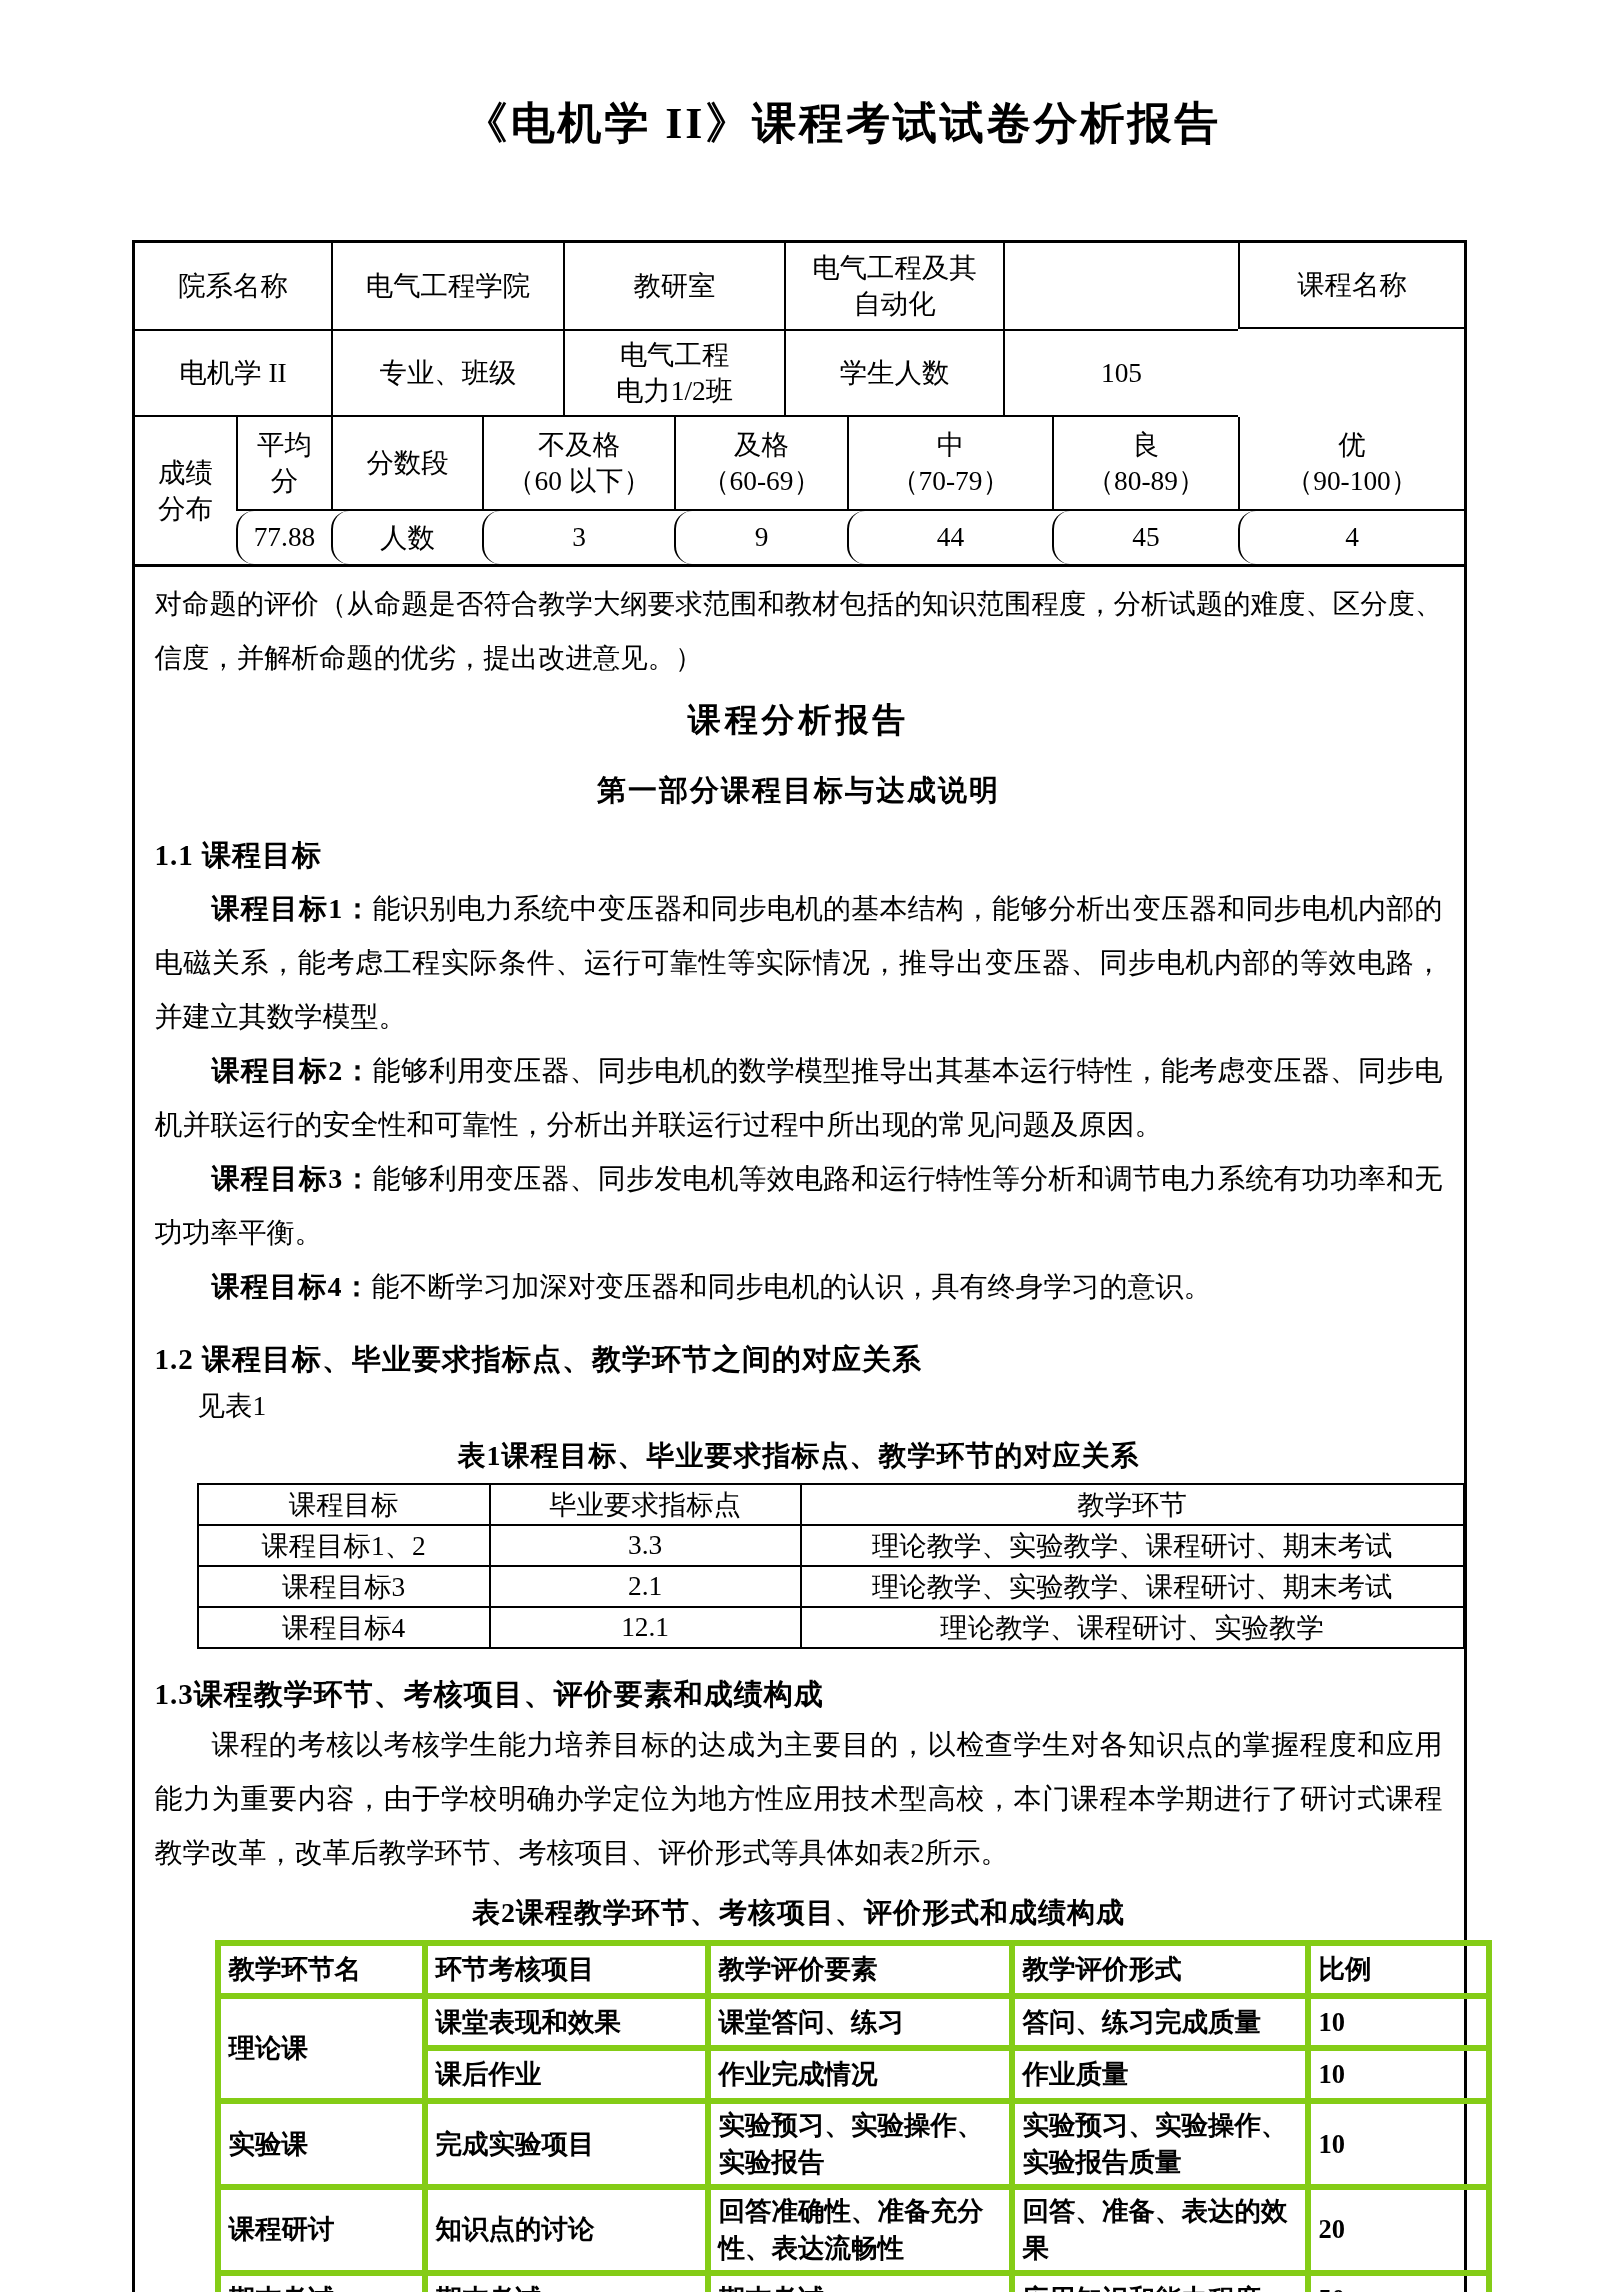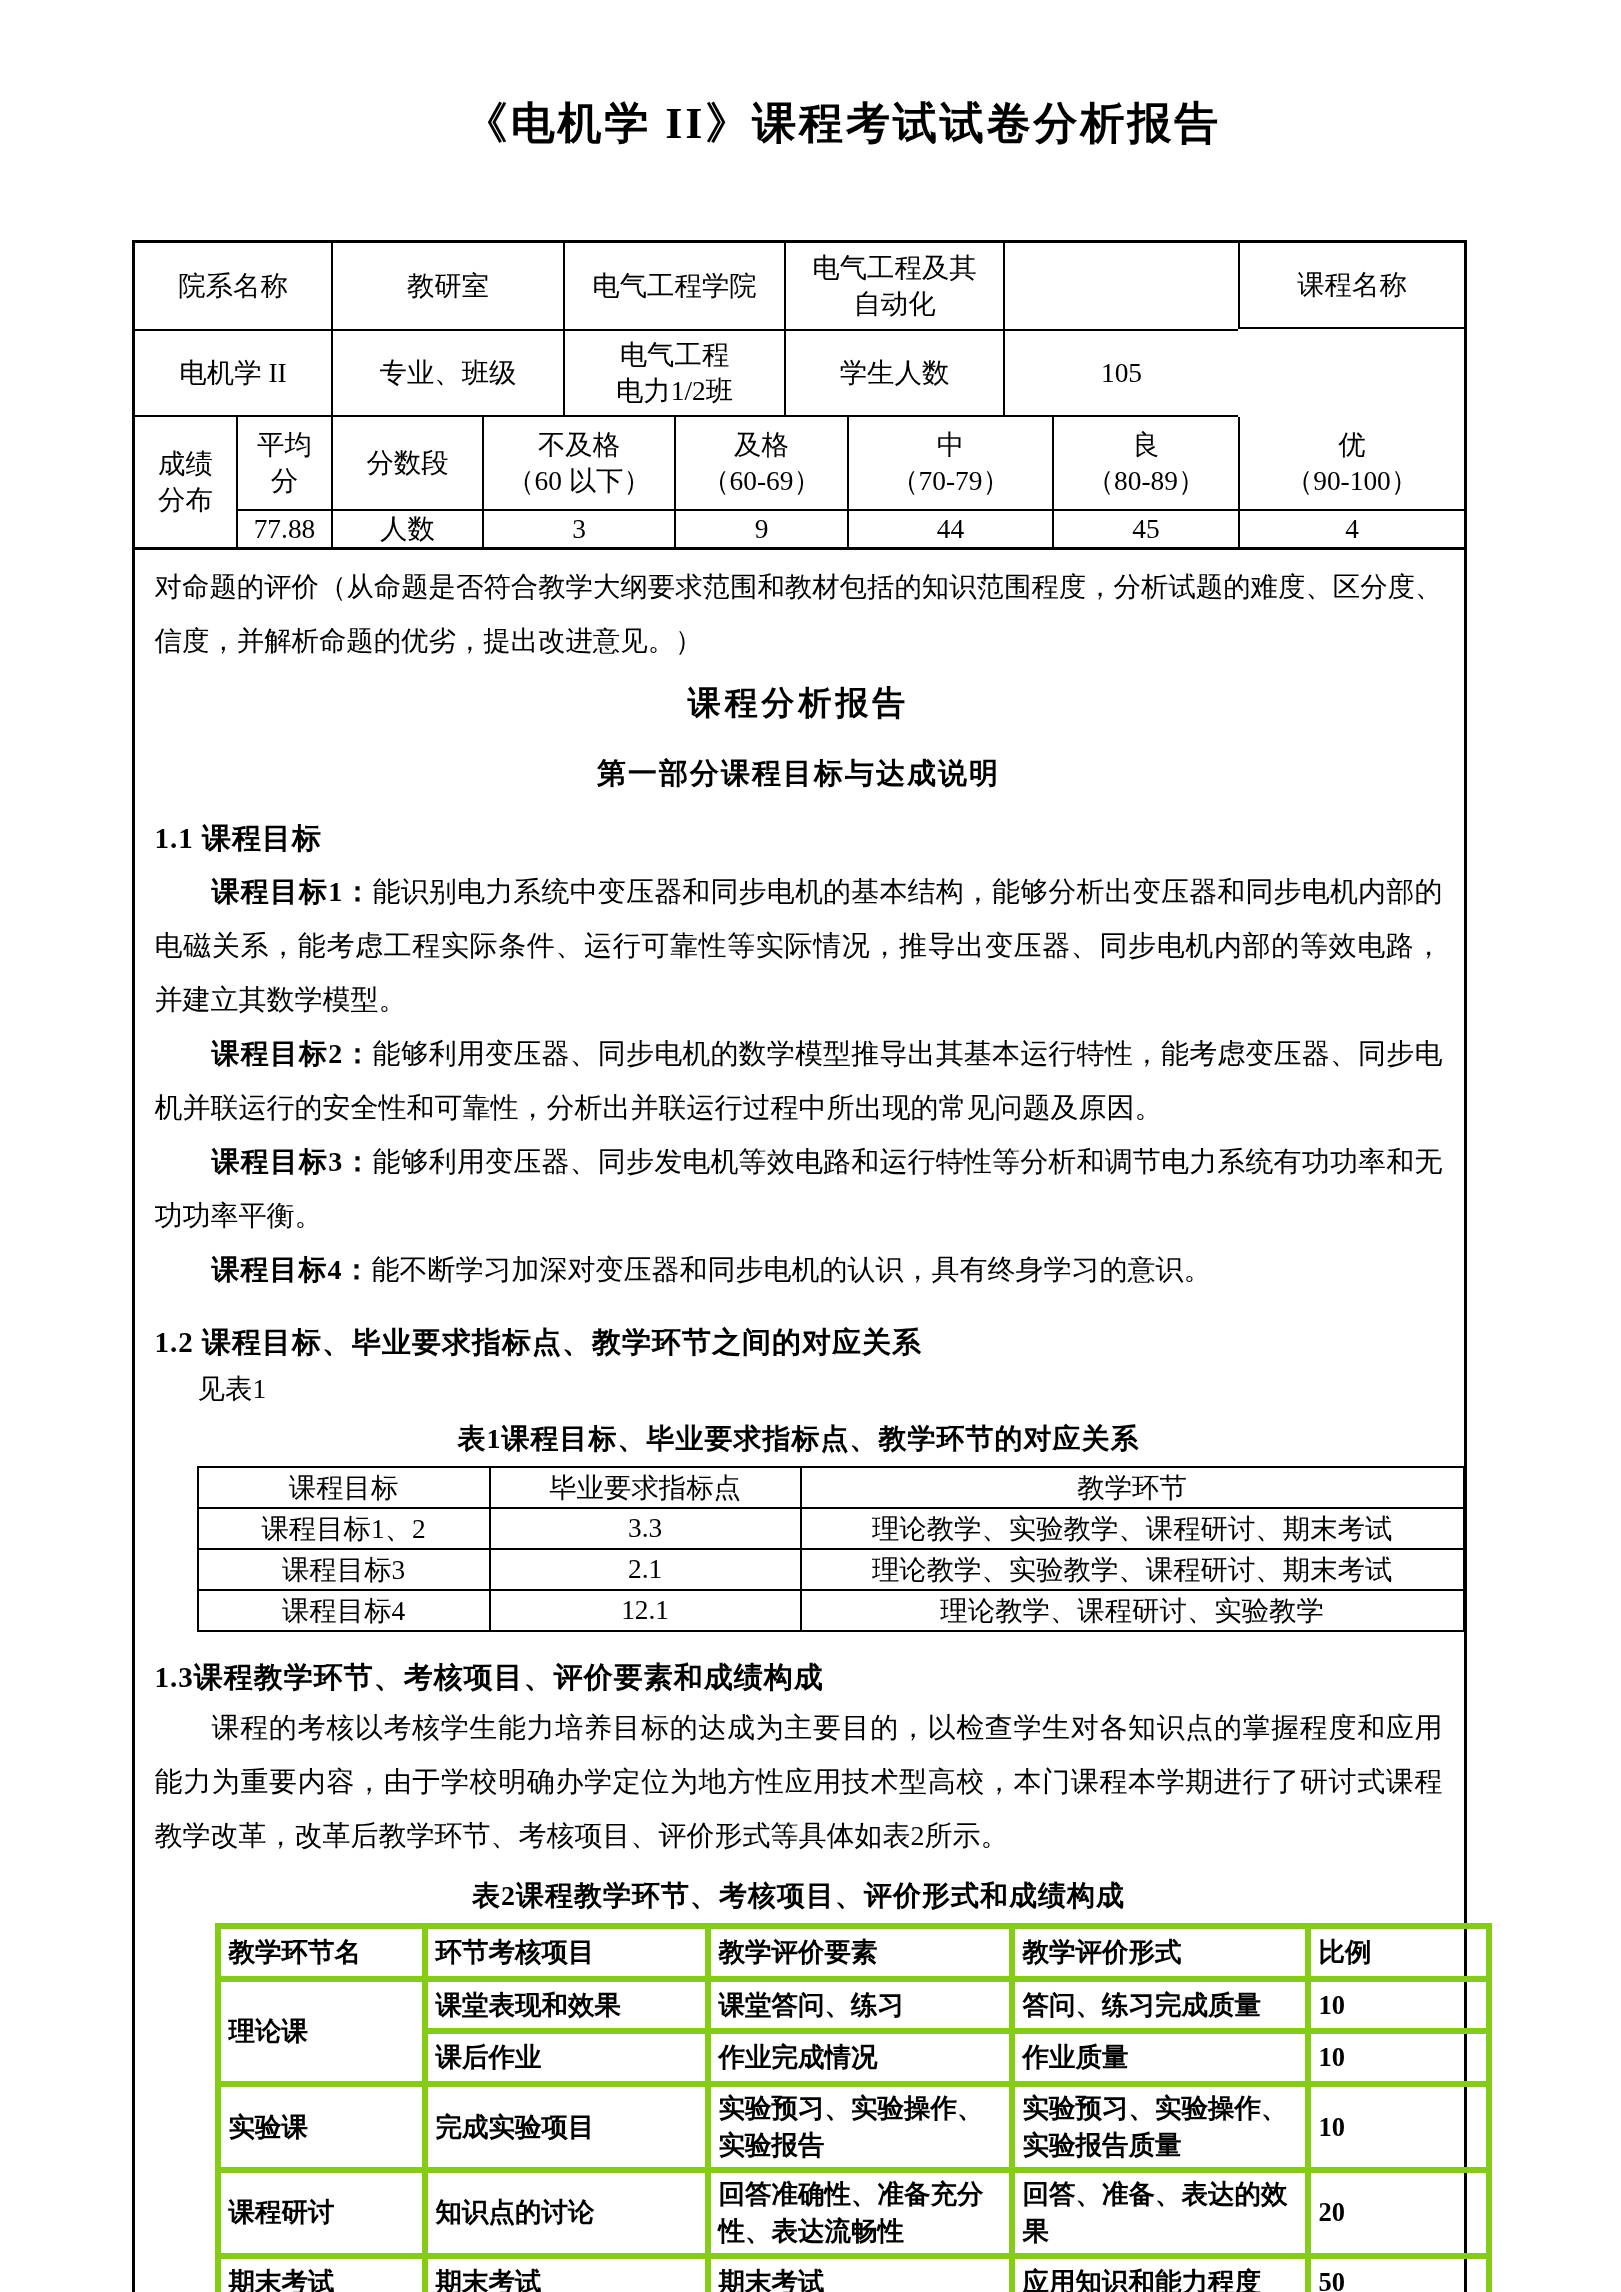--- a/index.html
+++ b/index.html
@@ -30,21 +30,21 @@
     display:grid; grid-template-columns:101px 95px 151px 192px 173px 205px 186px auto;
     border-bottom:3.9px solid #000;
   }
   .sg-cell {
     border-left:2.9px solid #000;
     display:flex; flex-direction:column; align-items:center; justify-content:center;
     text-align:center; font-size:27.4px; box-sizing:border-box;
   }
   .sg-label { grid-row:1 / span 2; border-left:none; }
   .sg-head { height:94px; border-bottom:2px solid #000; }
-  .sg-val  { height:36px; }
+  .sg-val  { height:53px;border-radius:18px; }
   .w2 { display:inline-block; width:61px; text-align:center; }
   .w6 { display:inline-block; width:173px; text-align:center; }
   
   .big-cell { padding:5.9px 21.6px 25.5px 19.6px; }
   .note { font-size:27.4px; line-height:54px; text-align:justify; text-justify:inter-character; margin:3.9px 0 0; }
   .report-heading {
     text-align:center; font-size:33px; font-weight:bold; letter-spacing:3.9px;
     font-family:"Liberation Sans","DejaVu Sans",sans-serif; margin:13.7px 0 0;
   }
   .part1-heading { text-align:center; font-size:29px; font-weight:bold; letter-spacing:2px; margin:27.4px 0 0; }
@@ -77,22 +77,22 @@
 <body>
 
 <div class="page">
 
   <div class="doc-title">《电机学 II》课程考试试卷分析报告</div>
 
   <div class="frame">
 
     <div class="info-grid">
       <div class="ig-cell">院系名称</div>
+      <div class="ig-cell">电气工程学院</div>
       <div class="ig-cell">教研室</div>
-      <div class="ig-cell">电气工程学院</div>
       <div class="ig-cell">
           <span class="w6">电气工程及其自动化</span>
         </div>
       <div class="ig-cell"></div>
 
       <div class="ig-cell r2">课程名称</div>
       <div class="ig-cell r2">电机学 II</div>
       <div class="ig-cell r2">专业、班级</div>
       <div class="ig-cell r2">
         <span>电气工程</span>

